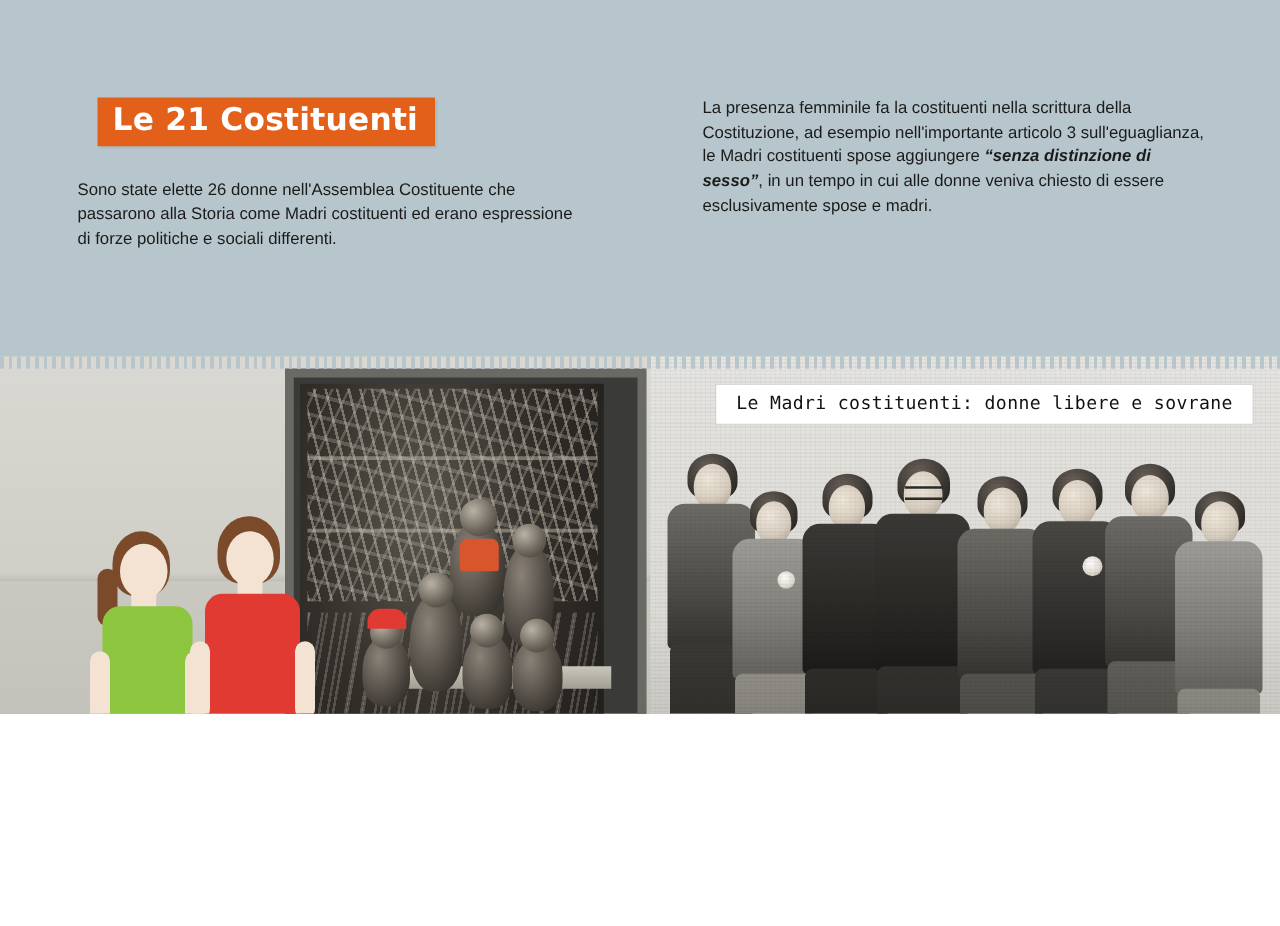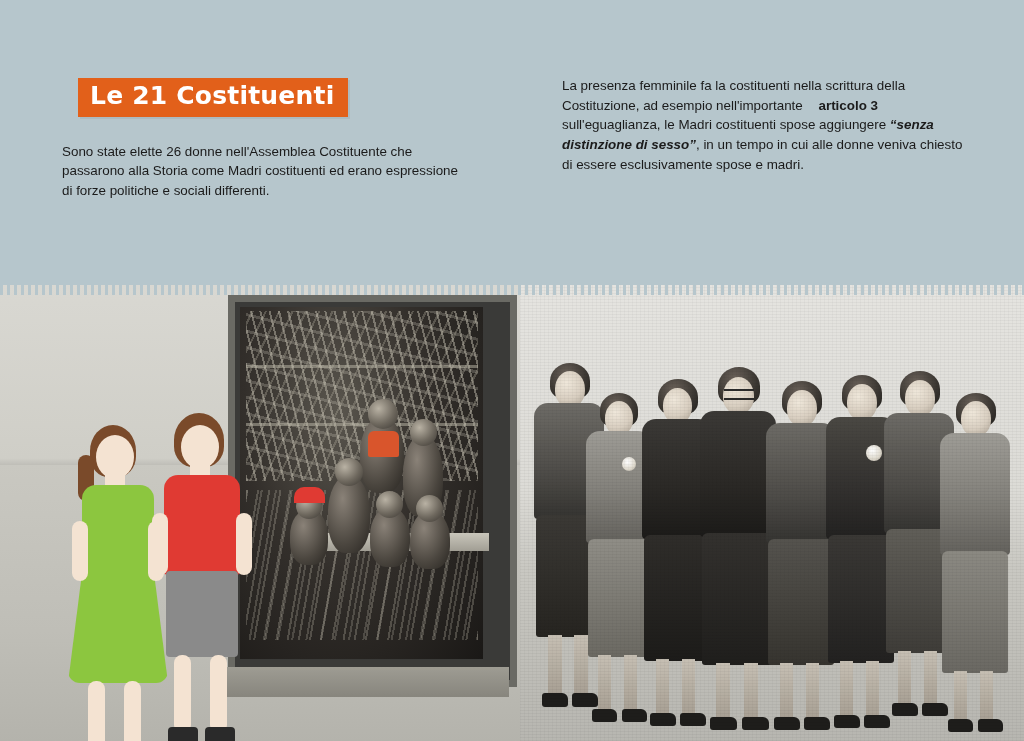--- a/index.html
+++ b/index.html
@@ -6,21 +6,21 @@
     margin: 0;
     padding: 0;
     background: #ffffff;
   }
   body {
     font-family: "Liberation Sans", sans-serif;
   }
   #page {
     position: relative;
     width: 1024px;
-    height: 741px;
+    height: 571px;
     overflow: hidden;
     background: #22c55e;
   }
 
   
   .top-band {
     position: absolute;
     left: 0; top: 0;
     width: 1024px;
     height: 285px;
@@ -62,21 +62,21 @@
     position: absolute;
     left: 562px;
     top: 76px;
     width: 405px;
     font-size: 13.4px;
     line-height: 1.47;
     color: #1b1b1b;
   }
   .right-col p { margin: 0; }
   .right-col .p2 { margin-top: 0; }
-  .right-col b { font-weight: bold; margin-left: 12px; }
+  .right-col b { font-weight: normal; }
   .right-col i { font-style: italic; font-weight: bold; }
 
   
   .photo-area {
     position: absolute;
     left: 0;
     top: 285px;
     width: 1024px;
     height: 456px;
     overflow: hidden;
@@ -289,20 +289,23 @@
   <div class="right-col">
     <p class="p1"><span>La presenza femminile fa la costituenti nella scrittura della Costituzione, ad esempio nell'importante </span><b>articolo 3</b><span> sull'eguaglianza, le Madri costituenti spose aggiungere </span><i>“senza distinzione di sesso”</i><span>, in un tempo in cui alle donne veniva chiesto di essere esclusivamente spose e madri.</span></p>
   </div>
 
   <div class="photo-area">
     <div class="torn-edge"></div>
     <div class="wall-left"></div>
     <div class="ground-left"></div>
     <div class="wall-right"></div>
 
+    <div class="caption-box">
+      <div class="caption-text">Le Madri costituenti: donne libere e sovrane</div>
+    </div>
 
     <div class="shop">
       <div class="shop-frame"></div>
       <div class="shop-dark"></div>
       <div class="shop-goods"></div>
       <div class="shop-shelf" style="top:70px"></div>
       <div class="shop-shelf" style="top:128px"></div>
       <div class="shop-lower"></div>
       <div class="shop-sill"></div>
       <div class="shop-step"></div>

